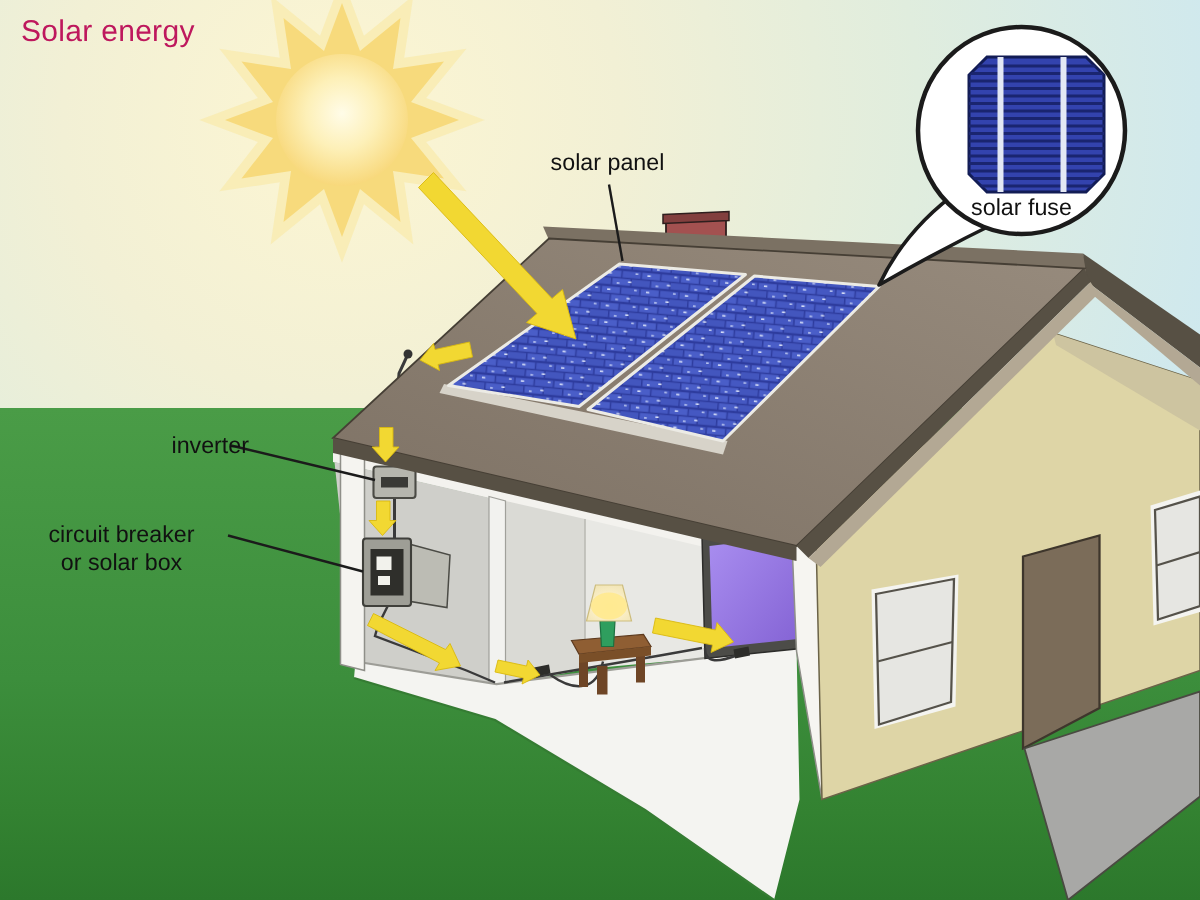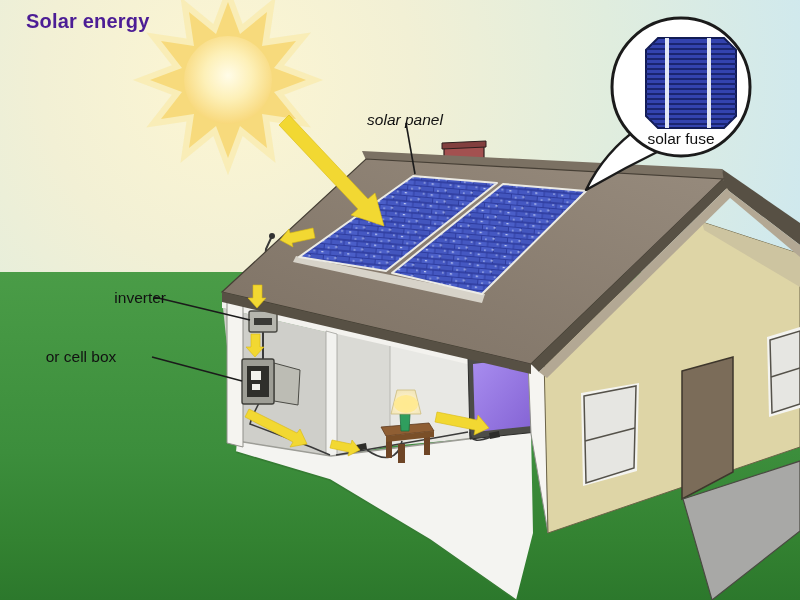--- a/index.html
+++ b/index.html
@@ -2,22 +2,22 @@
 <html><head>
 <meta charset="utf-8">
 <style>
   html,body{margin:0;padding:0;}
   body{width:800px;height:600px;position:relative;overflow:hidden;background:#cfe8f0;
        font-family:"Liberation Sans",sans-serif;}
   #scene{position:absolute;left:0;top:0;width:800px;height:600px;}
   .lbl{position:absolute;font-size:15.5px;color:#111;line-height:19px;}
   .lbl.center{text-align:center;}
   .lbl.right{text-align:right;}
-  #title{position:absolute;left:14px;top:10px;font-size:20px;font-weight:bold;color:#4c1d95;
-         letter-spacing:.2px;margin-left:12px;}
+  #title{position:absolute;left:14px;top:10px;font-size:20px;font-weight:normal;color:#be185d;
+         letter-spacing:.2px;}
 </style>
 </head>
 <body>
 
 <svg id="scene" viewBox="0 0 800 600">
   <defs>
     <radialGradient id="skyGrad" gradientUnits="userSpaceOnUse" cx="228" cy="80" r="620">
       <stop offset="0%" stop-color="#fdf6d2"></stop>
       <stop offset="30%" stop-color="#f2f0d5"></stop>
       <stop offset="62%" stop-color="#e0edde"></stop>
@@ -193,18 +193,19 @@
   </g>
 
   <g stroke="#1b1b1b" stroke-width="1.6">
     <line x1="406" y1="123" x2="415" y2="174"></line>
     <line x1="154" y1="297" x2="250" y2="320"></line>
     <line x1="152" y1="357" x2="242" y2="381"></line>
   </g>
 </svg>
 
 <div id="title">Solar energy</div>
-<div class="lbl center" style="left:340px;top:110px;width:130px;font-style:italic;">solar panel</div>
+<div class="lbl center" style="left:340px;top:99px;width:130px;">solar panel</div>
 <div class="lbl center" style="left:616px;top:129px;width:130px;">solar fuse</div>
 <div class="lbl right" style="left:66px;top:288px;width:100px;">inverter</div>
 <div class="lbl center" style="left:10px;top:347px;width:142px;">
-  <div>or cell box</div>
+  <div>circuit breaker</div>
+  <div>or solar box</div>
 </div>
 
 </body></html>

